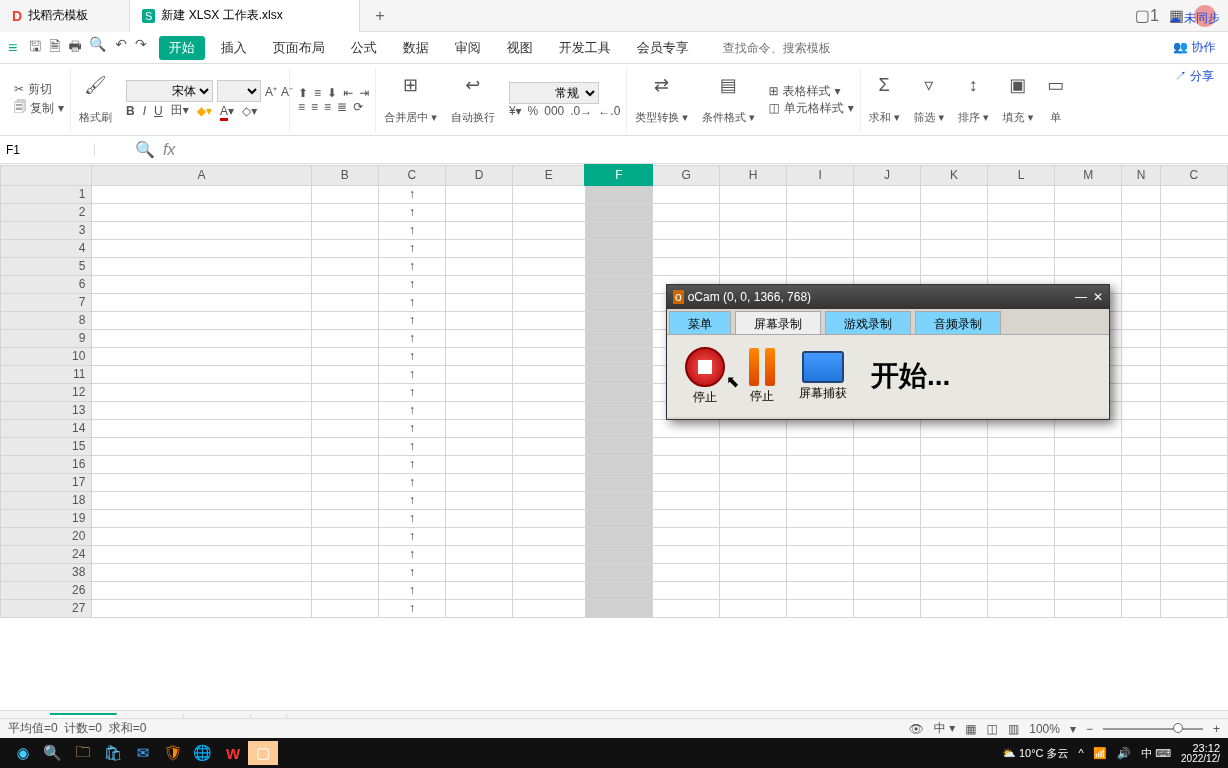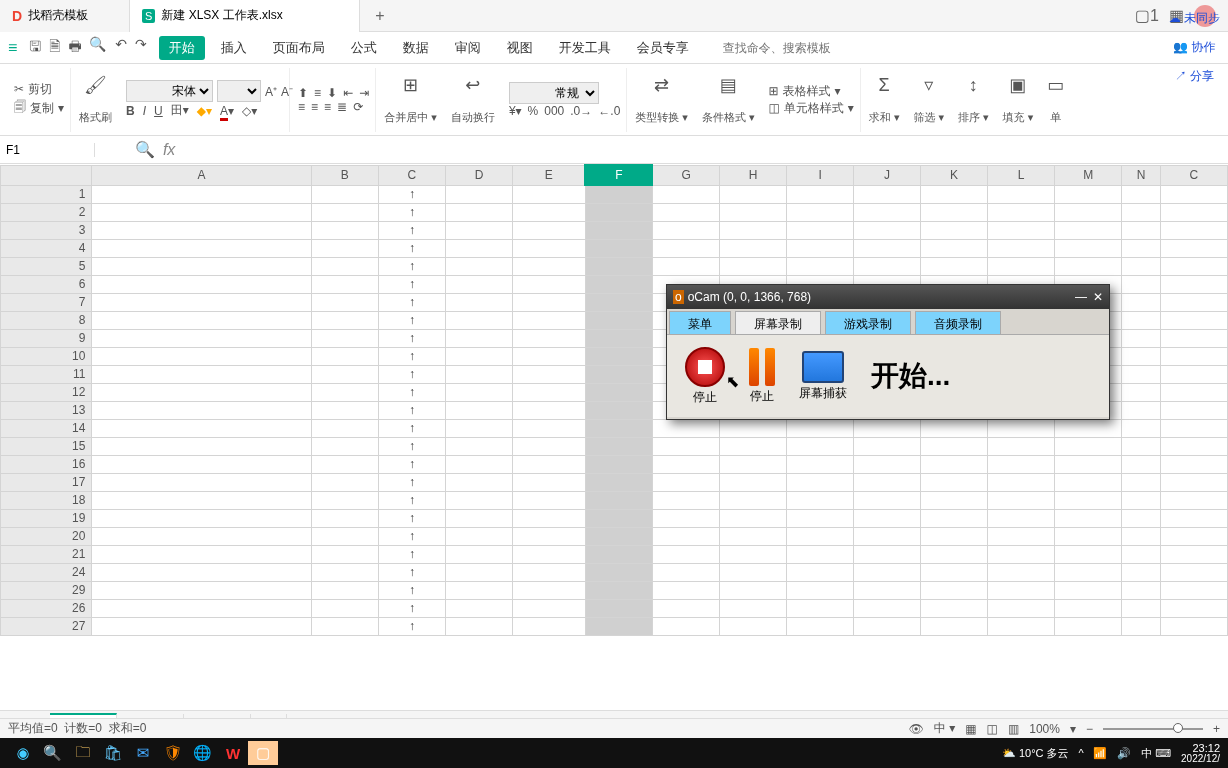--- a/index.html
+++ b/index.html
@@ -622,57 +622,39 @@
           <td class=""></td>
           <td class=""></td>
           <td class=""></td>
           <td class=""></td>
           <td class=""></td>
           <td class=""></td>
           <td class=""></td>
           <td class=""></td>
         </tr>
         <tr>
-          <th>21</th>
-          <td class=""></td>
-          <td class=""></td>
-          <td class=" arrow-cell">↑</td>
-          <td class=""></td>
-          <td class=""></td>
-          <td class="col-selected"></td>
-          <td class=""></td>
-          <td class=""></td>
-          <td class=""></td>
-          <td class=""></td>
-          <td class=""></td>
-          <td class=""></td>
-          <td class=""></td>
-          <td class=""></td>
-          <td class=""></td>
-        </tr>
-        <tr>
           <th>24</th>
           <td class=""></td>
           <td class=""></td>
           <td class=" arrow-cell">↑</td>
           <td class=""></td>
           <td class=""></td>
           <td class="col-selected"></td>
           <td class=""></td>
           <td class=""></td>
           <td class=""></td>
           <td class=""></td>
           <td class=""></td>
           <td class=""></td>
           <td class=""></td>
           <td class=""></td>
           <td class=""></td>
         </tr>
         <tr>
-          <th>29</th>
+          <th>38</th>
           <td class=""></td>
           <td class=""></td>
           <td class=" arrow-cell">↑</td>
           <td class=""></td>
           <td class=""></td>
           <td class="col-selected"></td>
           <td class=""></td>
           <td class=""></td>
           <td class=""></td>
           <td class=""></td>

